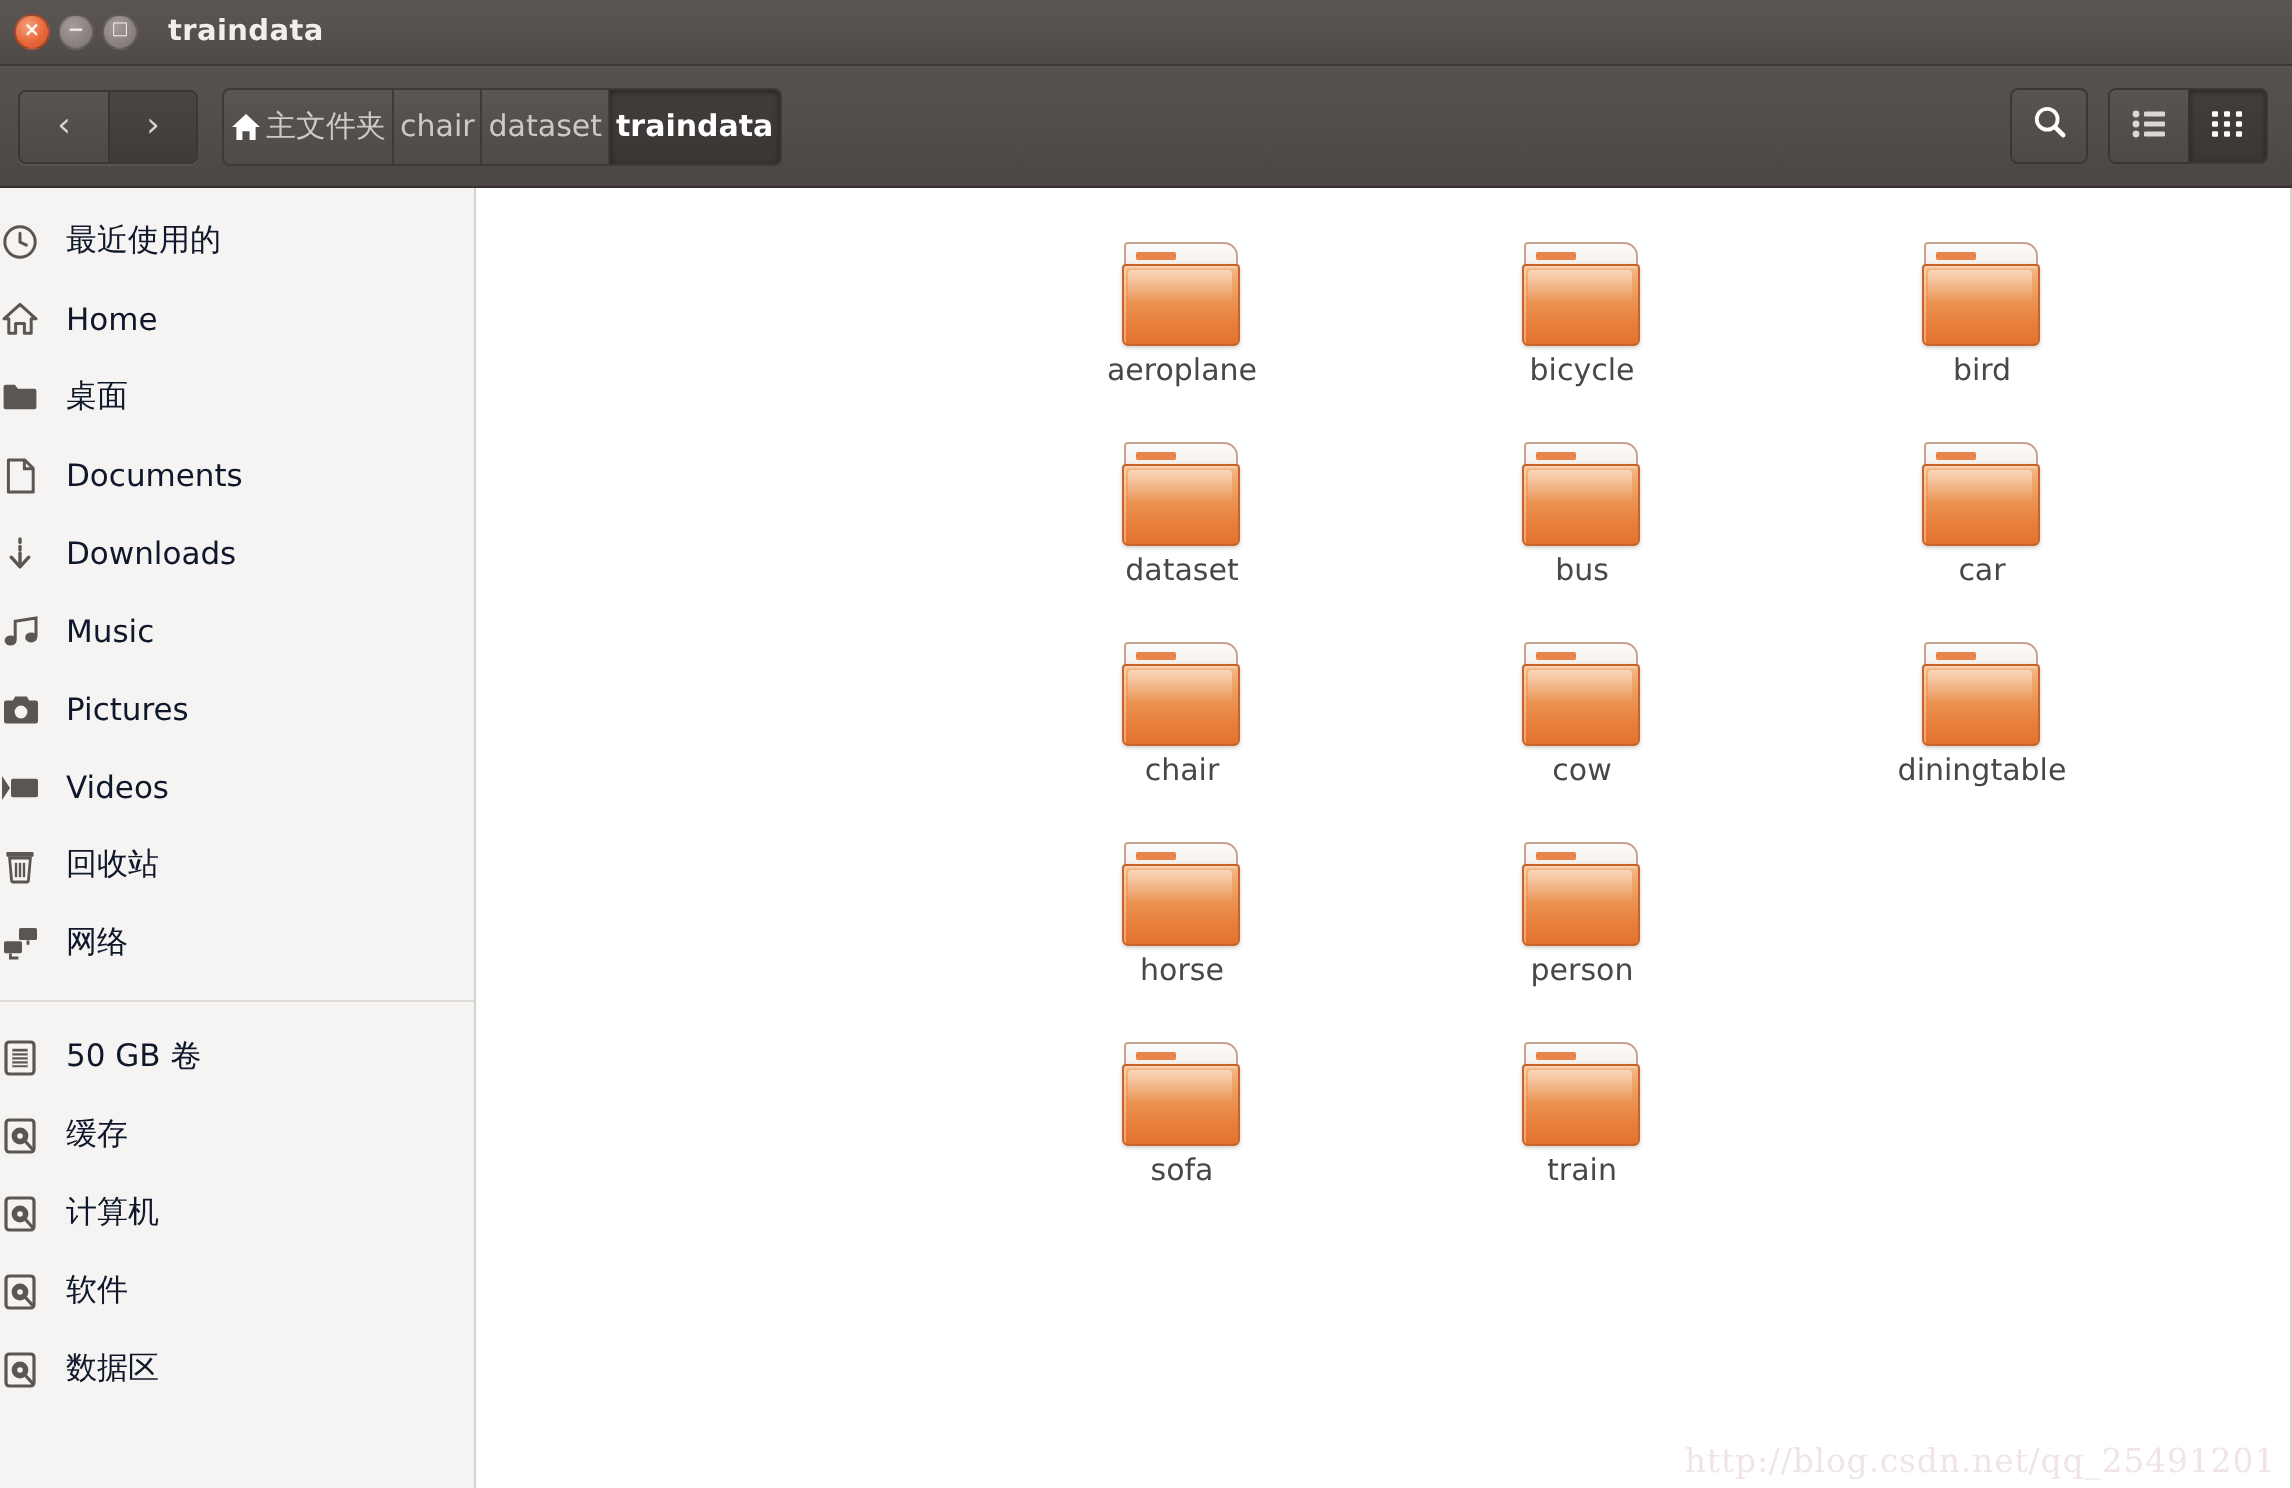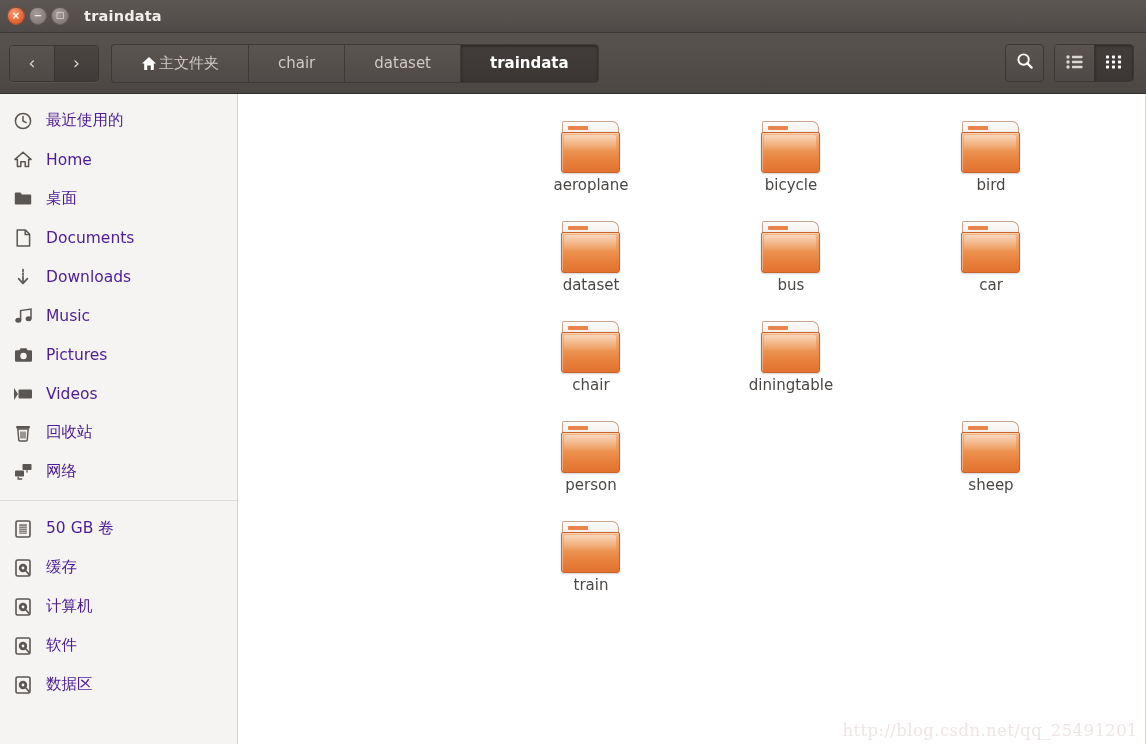--- a/index.html
+++ b/index.html
@@ -82,21 +82,21 @@
     border-left: 1px solid #3a3532;
   }
 
   .crumbs {
     display: flex; align-items: stretch;
     margin-left: 12px;
     height: 39px;
   }
   .crumb {
     display: flex; align-items: center; gap: 4px;
-    padding: 0 29px;
+    padding: 0 3px;
     color: #cfc9c6;
     font-size: 15px;
     cursor: pointer;
     border: 1px solid #3f3a37;
     border-right: none;
     background: linear-gradient(to bottom, #5b5552 0%, #4f4a47 100%);
   }
   .crumb:first-child { border-radius: 4px 0 0 4px; }
   .crumb:last-child { border-right: 1px solid #3f3a37; border-radius: 0 4px 4px 0; }
   .crumb.home { gap: 2px; }
@@ -140,24 +140,24 @@
     width: 238px;
     flex: 0 0 238px;
     background: #f5f4f2;
     border-right: 1px solid #d5d1cd;
     padding-top: 7px;
     overflow: hidden;
   }
   .side-item {
     height: 39px;
     display: flex; align-items: center;
-    padding-left: 13px;
+    padding-left: 0;
     gap: 13px;
     cursor: pointer;
-    color: #4c1d95;
+    color: #0f172a;
     font-size: 15.5px;
   }
   .side-item .si-ico {
     width: 20px; height: 20px;
     display: flex; align-items: center; justify-content: center;
     flex: 0 0 20px;
     color: #5a5653;
   }
   .side-sep {
     height: 1px; background: #dedbd7;
@@ -582,20 +582,27 @@
               <div class="tab"></div>
               <div class="front"></div>
             </div>
           <div class="flabel">chair</div>
         </div>
         <div class="fitem">
           <div class="folder">
               <div class="tab"></div>
               <div class="front"></div>
             </div>
+          <div class="flabel">cow</div>
+        </div>
+        <div class="fitem">
+          <div class="folder">
+              <div class="tab"></div>
+              <div class="front"></div>
+            </div>
           <div class="flabel">diningtable</div>
         </div>
         <div class="fitem">
           
           
         </div>
 
         <div class="fitem">
           <div class="folder">
               <div class="tab"></div>

